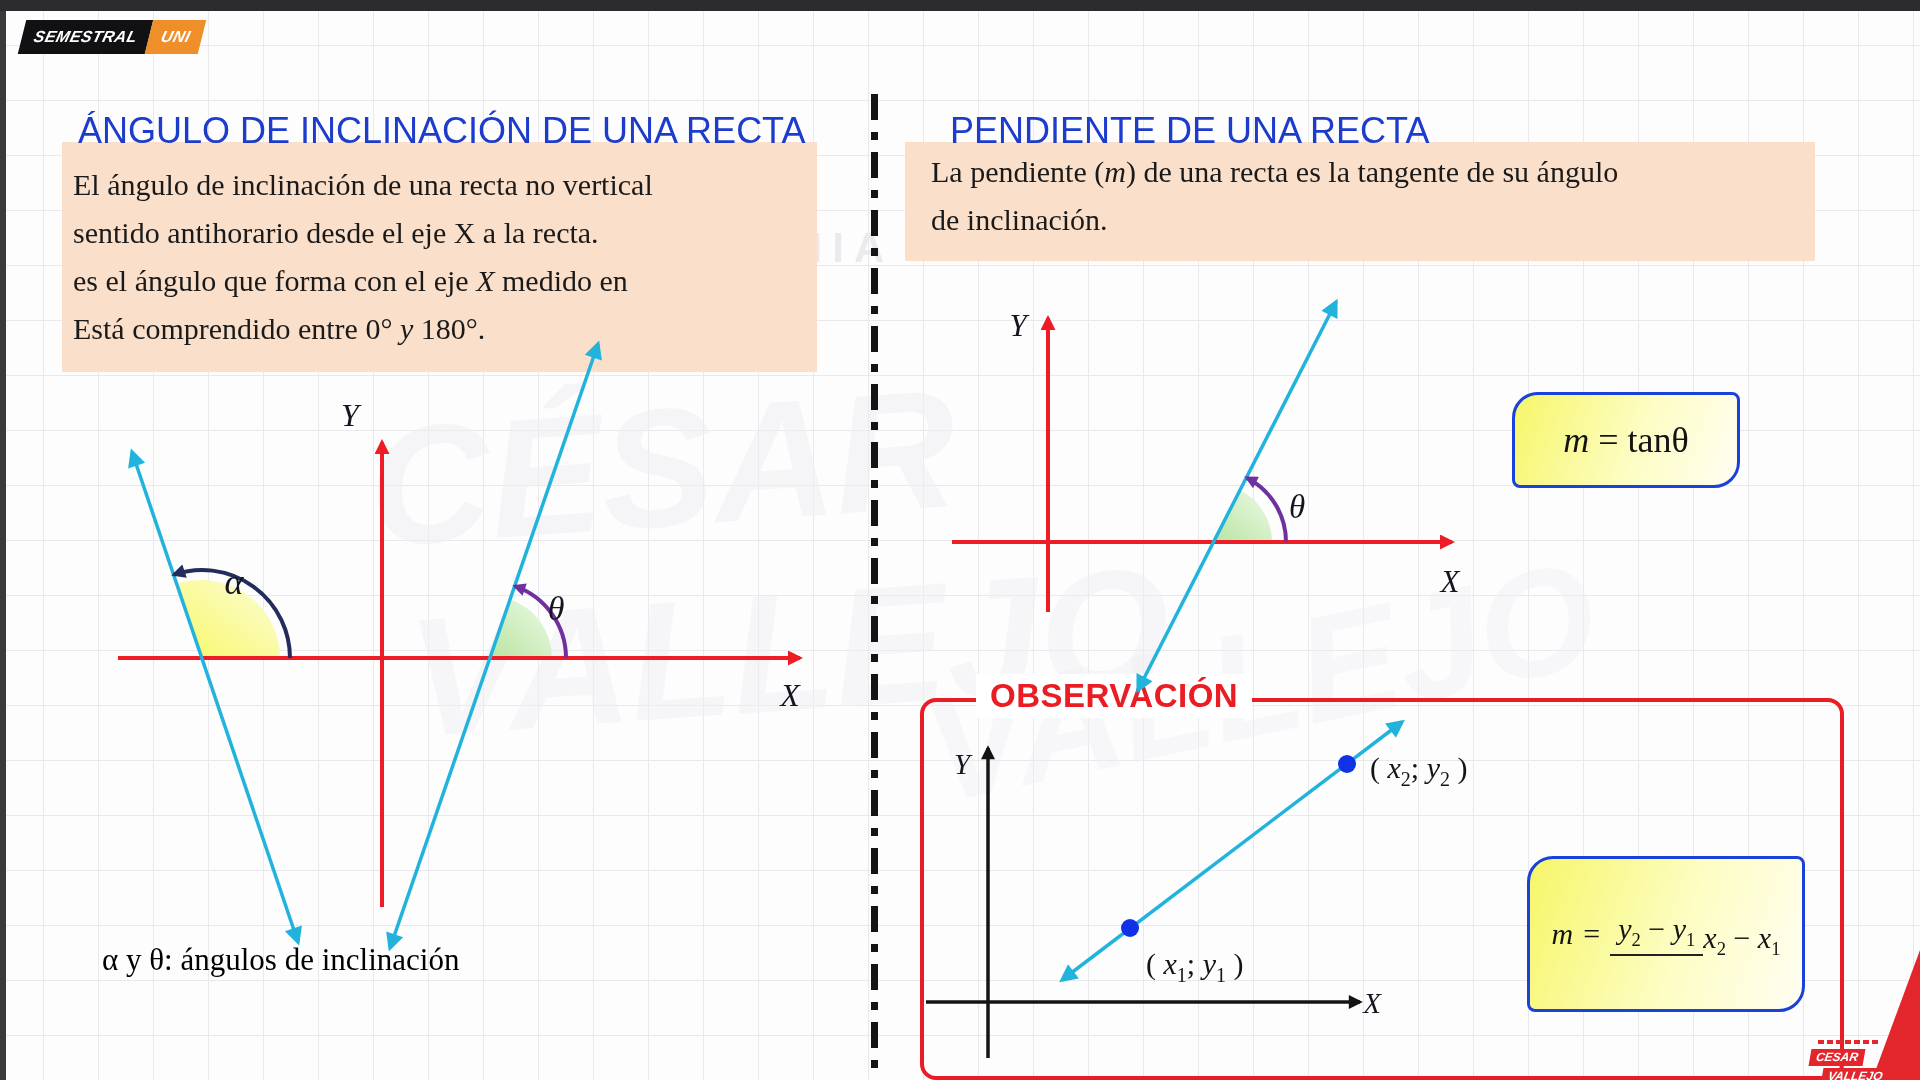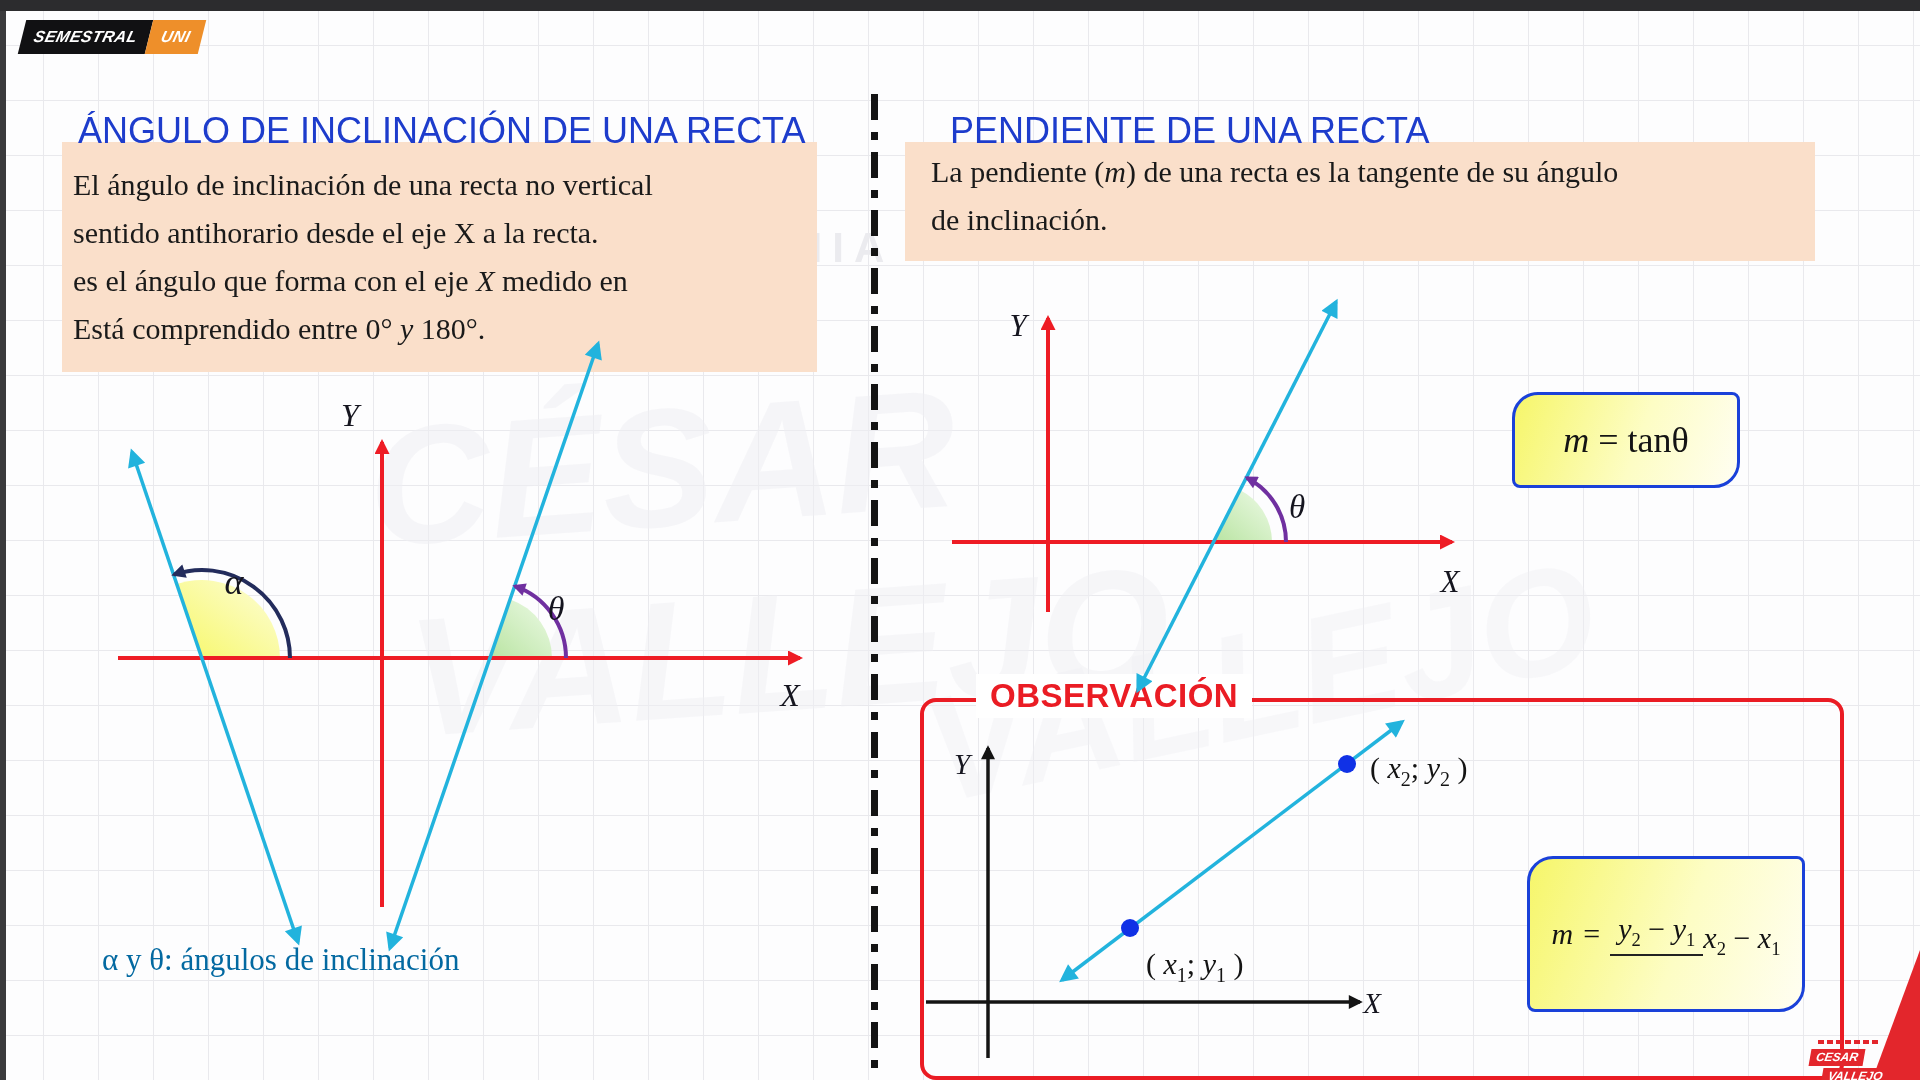--- a/index.html
+++ b/index.html
@@ -31,21 +31,21 @@
   .title{font:500 36px/42px "Liberation Sans","DejaVu Sans",sans-serif;color:#1d3ccc;white-space:nowrap;z-index:3}
   .title-left{left:78px;top:86px}
   .title-right{left:950px;top:86px}
   
   .defbox{background:#fadfca;color:#1a1a1a;font-size:30px;line-height:48px;z-index:2}
   .def-left{left:62px;top:142px;width:744px;padding:19px 0 19px 11px}
   .def-right{left:905px;top:142px;width:884px;padding:6px 0 17px 26px}
   .defbox i{font-style:italic}
   .defbox .line{display:block}
   
-  .caption{left:102px;top:942px;font-size:31px;color:#0369a1;z-index:3}
+  .caption{left:102px;top:942px;font-size:31px;color:#000000;z-index:3}
   
   .divider{left:871px;top:94px;width:7px;height:986px;z-index:2;
     background:repeating-linear-gradient(180deg,#141414 0 26px,transparent 26px 38px,#141414 38px 46px,transparent 46px 58px)}
   
   .fbox{border:3px solid #1a41d9;border-radius:26px 8px 26px 8px;
     background:linear-gradient(110deg,#f6f66a 0%,#fdfdc4 55%,#fffef2 100%);
     display:flex;align-items:center;justify-content:center;z-index:4;color:#141414}
   .tanbox{left:1512px;top:392px;width:222px;height:90px;font-size:36px}
   .fracbox{left:1527px;top:856px;width:272px;height:150px;font-size:30px;gap:10px}
   .fbox i{font-style:italic}

